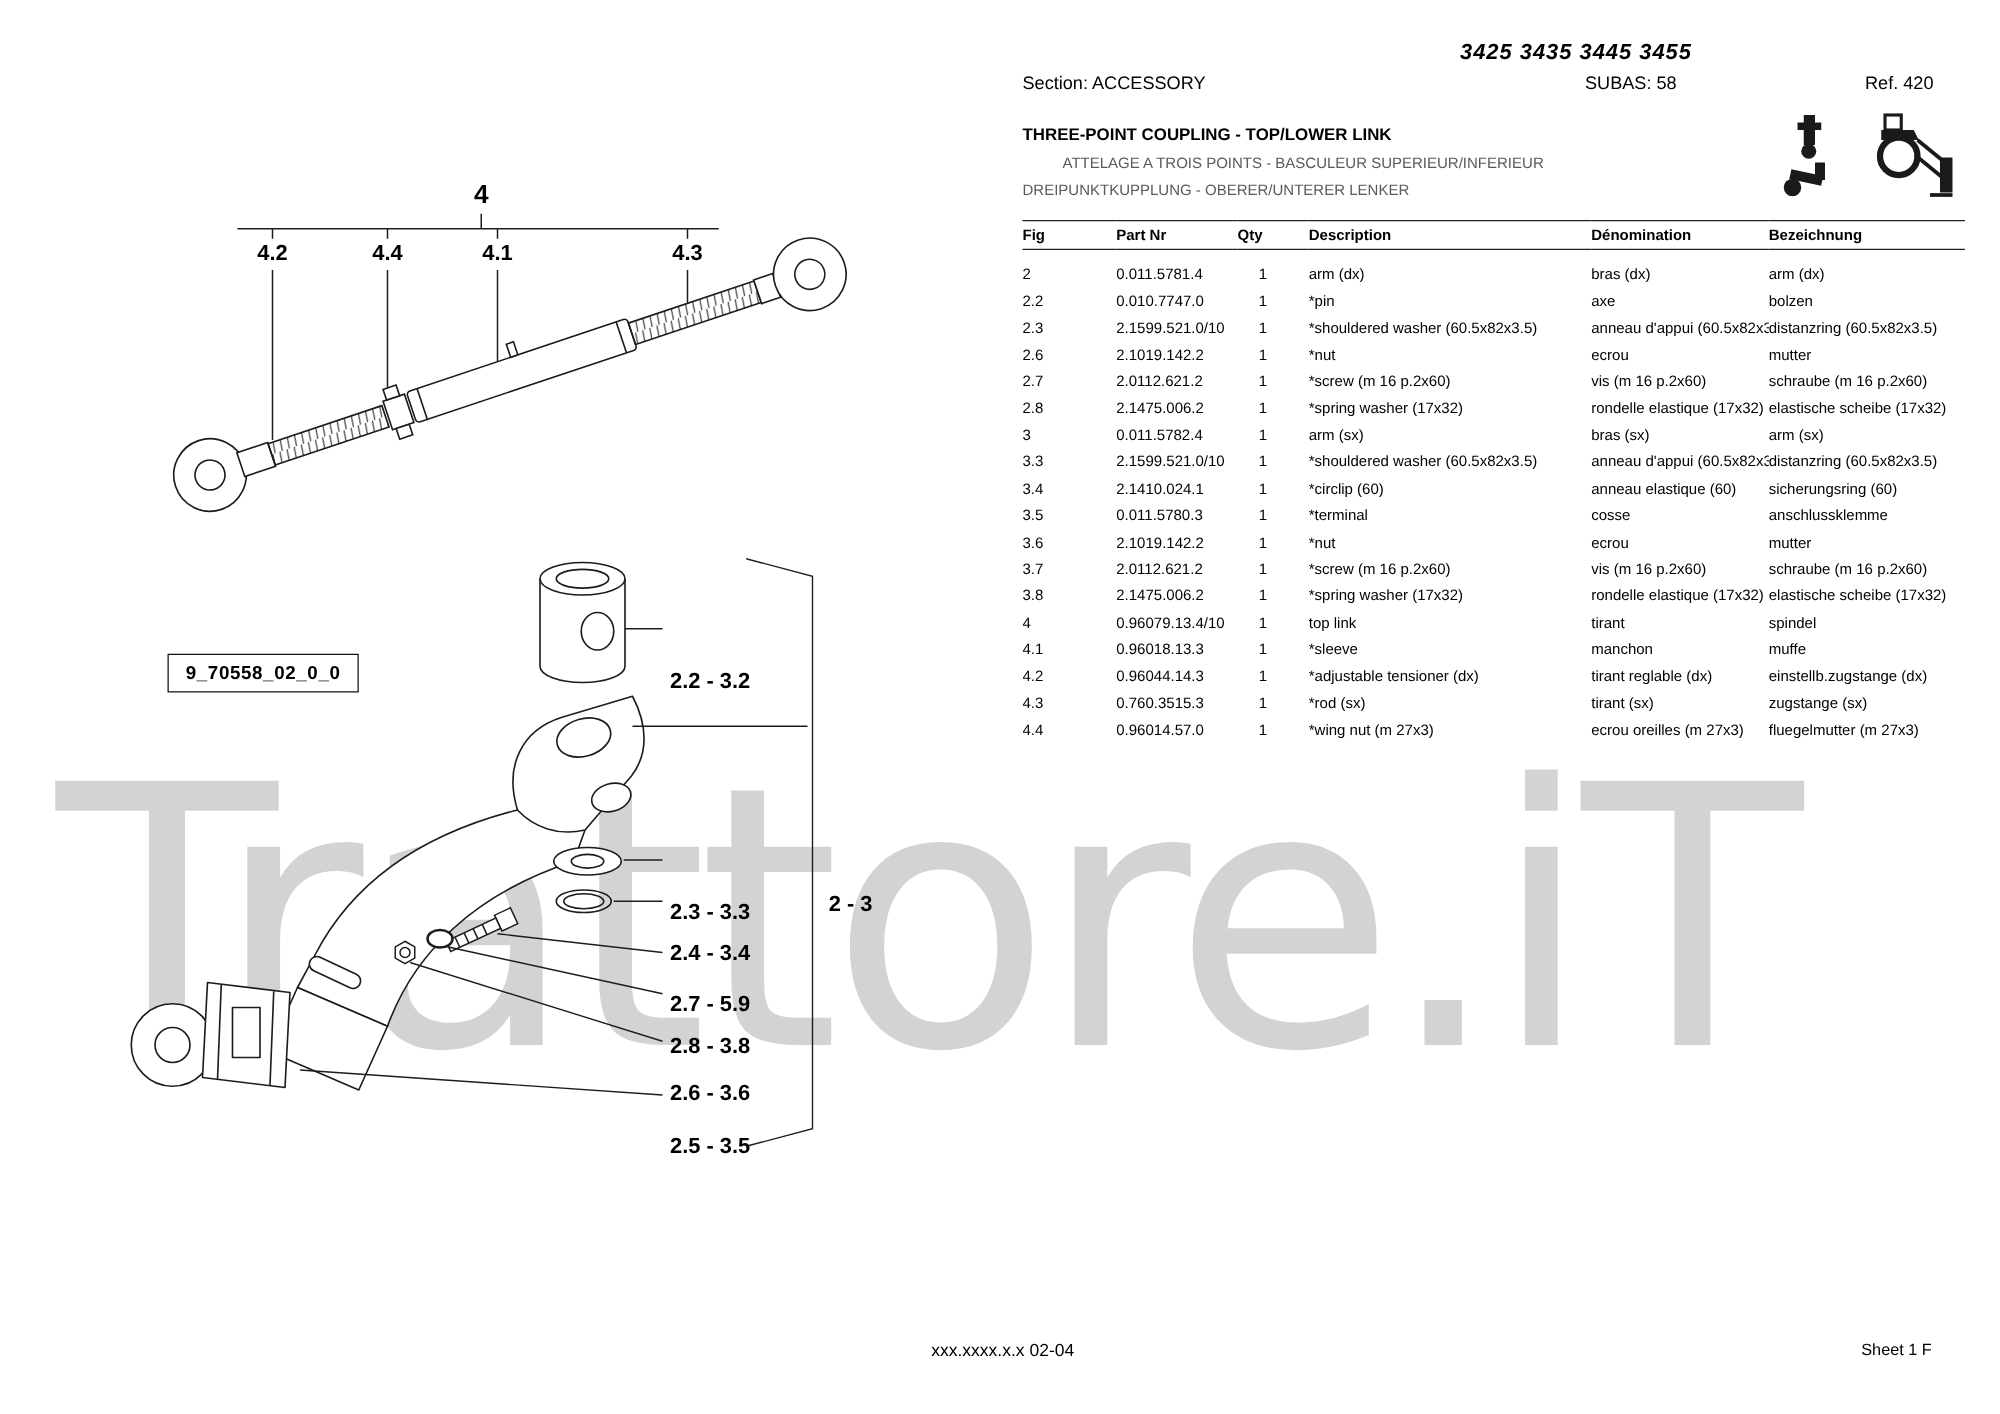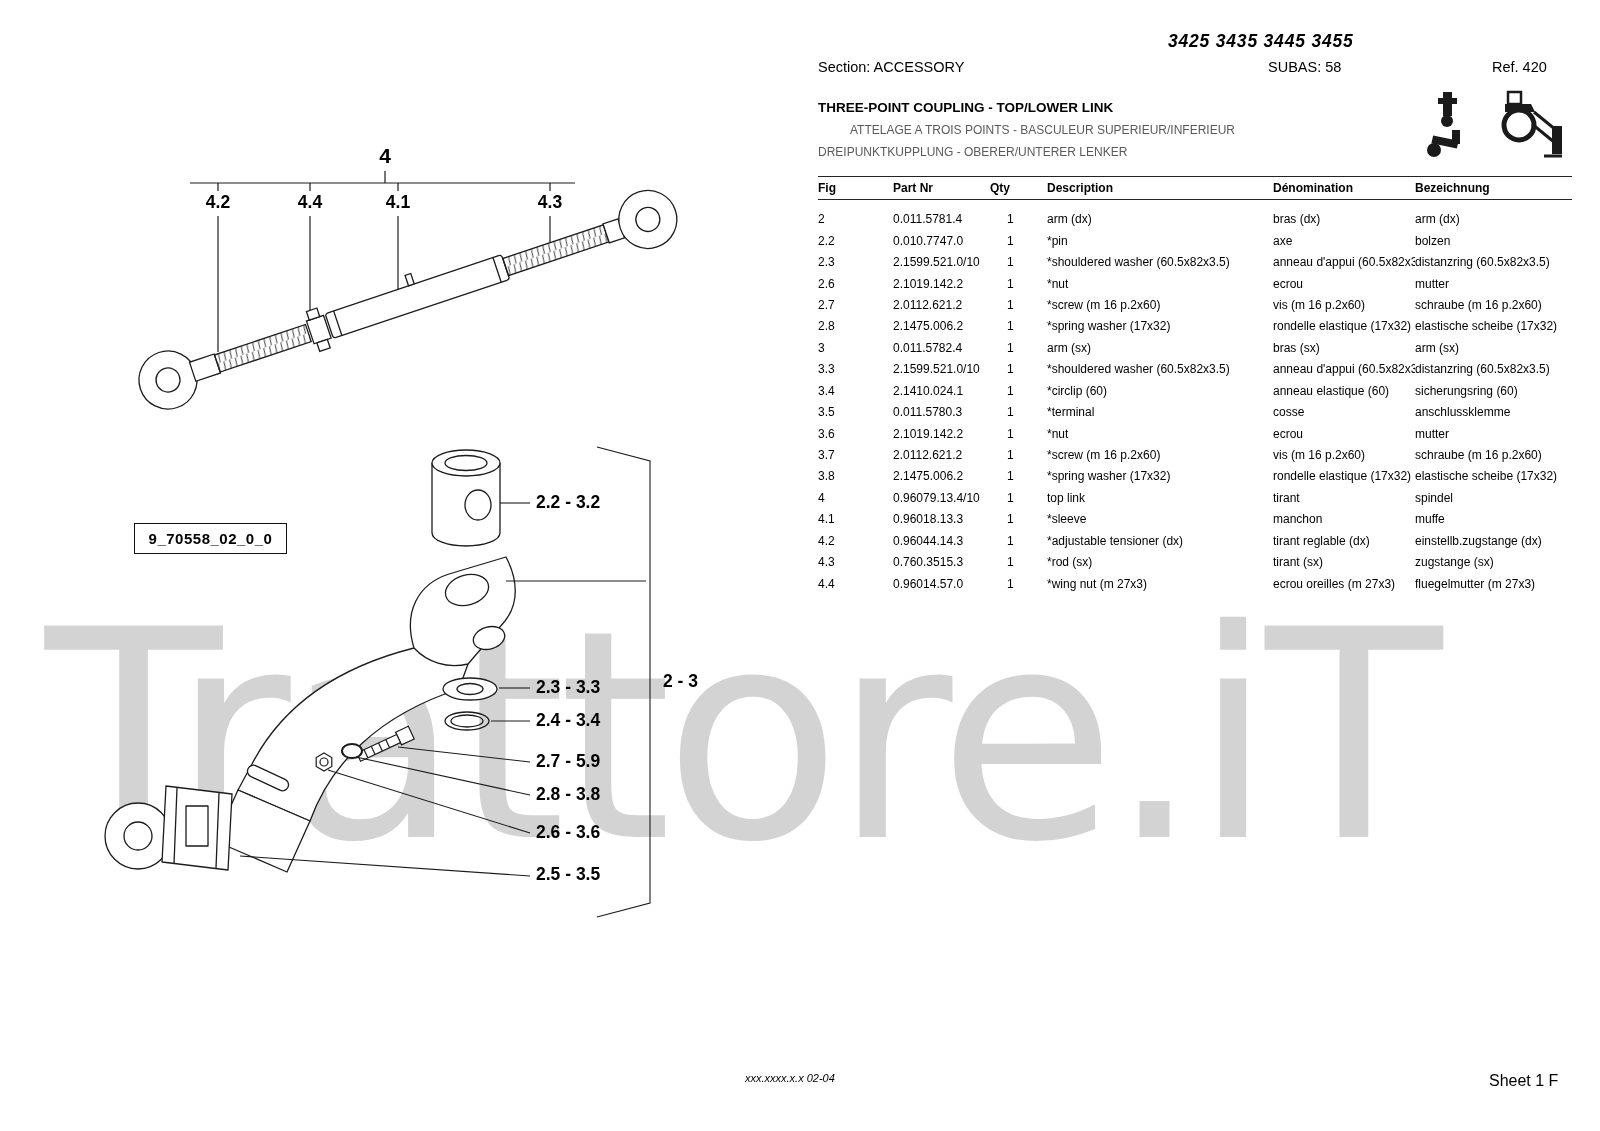--- a/index.html
+++ b/index.html
@@ -35,32 +35,32 @@
   }
   .parts-table .head-spacer td { height:9px; border:none; padding:0; }
   .parts-table td {
     height:21.45px; vertical-align:middle; white-space:nowrap; overflow:hidden; padding:0;
   }
   .parts-table td.col-qty { padding-left:17px; }
 
   .lbl { position:absolute; font-weight:bold; white-space:nowrap; }
   .group4 { left:385px; top:144px; font-size:21px; transform:translateX(-50%); }
   .sub    { top:192px; font-size:17.5px; transform:translateX(-50%); }
-  .co     { font-size:17.5px; }
+  .co     { font-size:17.5px;margin-top:42px; }
 
   .dwgnum {
     position:absolute; left:134px; top:523px; width:153px; height:31px;
     border:1.6px solid #111; font-size:15px; font-weight:bold;
     display:flex; align-items:center; justify-content:center; letter-spacing:.5px;
   }
 
   .diagram-svg { position:absolute; left:0; top:0; pointer-events:none; }
 
-  .footer-left  { left:745px;  top:1072px; font-size:11px;font-style:italic; }
-  .footer-right { left:1489px; top:1072px; font-size:16px; }
+  .footer-left  { left:745px;  top:1072px; font-size:14px; }
+  .footer-right { left:1489px; top:1072px; font-size:13px; }
 </style>
 </head>
 <body>
 
 <div class="page">
 
   <div class="watermark">Trattore.iT</div>
 
   <svg class="diagram-svg" width="1600" height="1131" viewBox="0 0 1600 1131">
     <defs>

